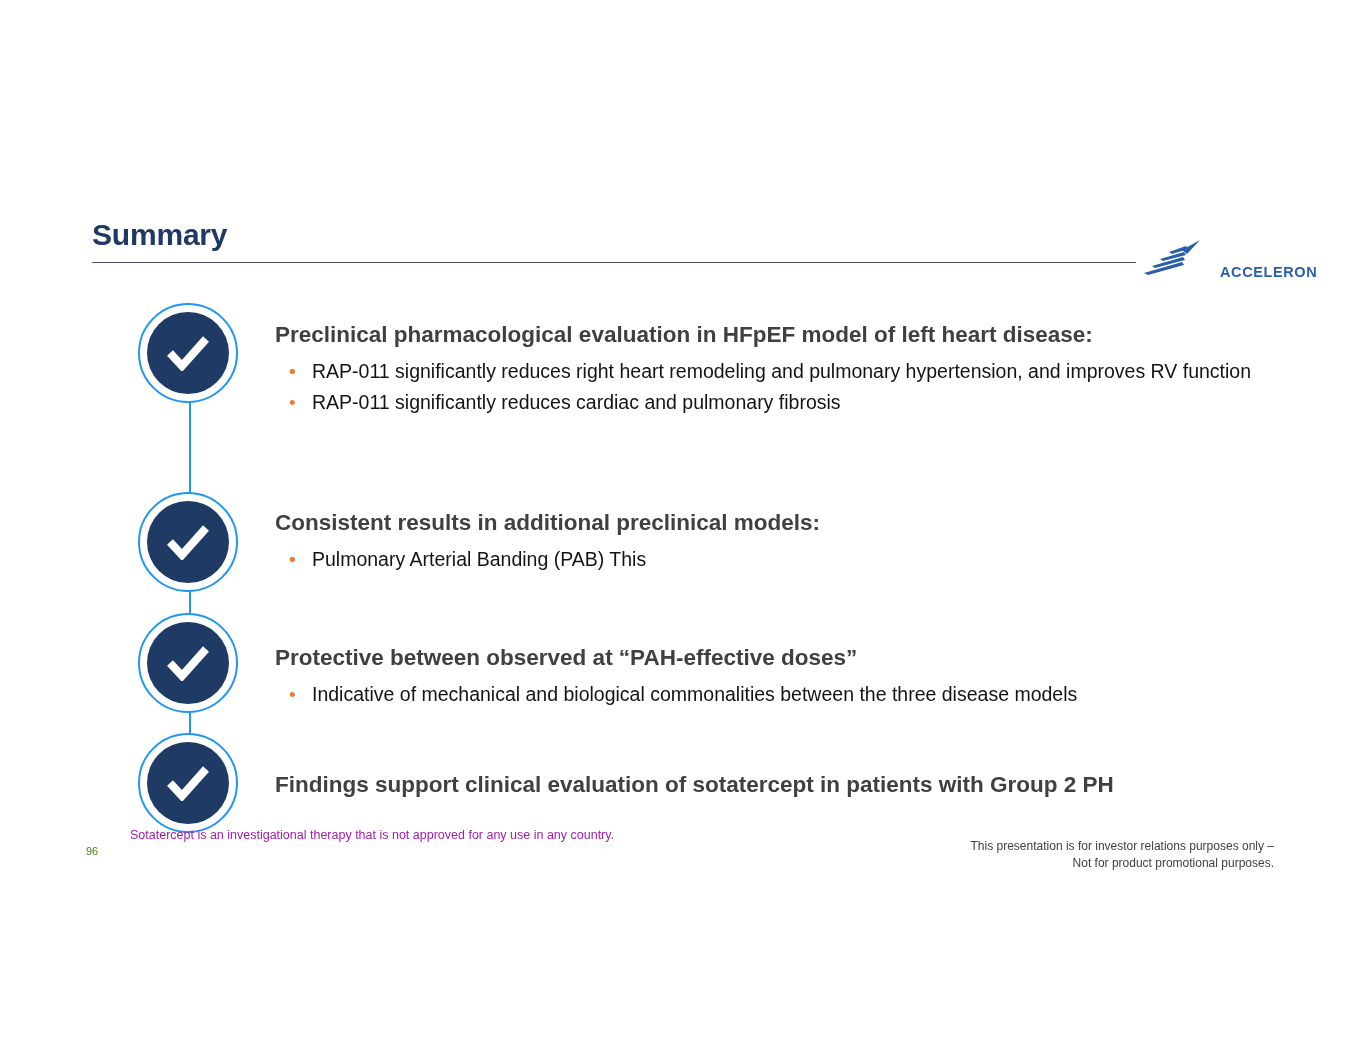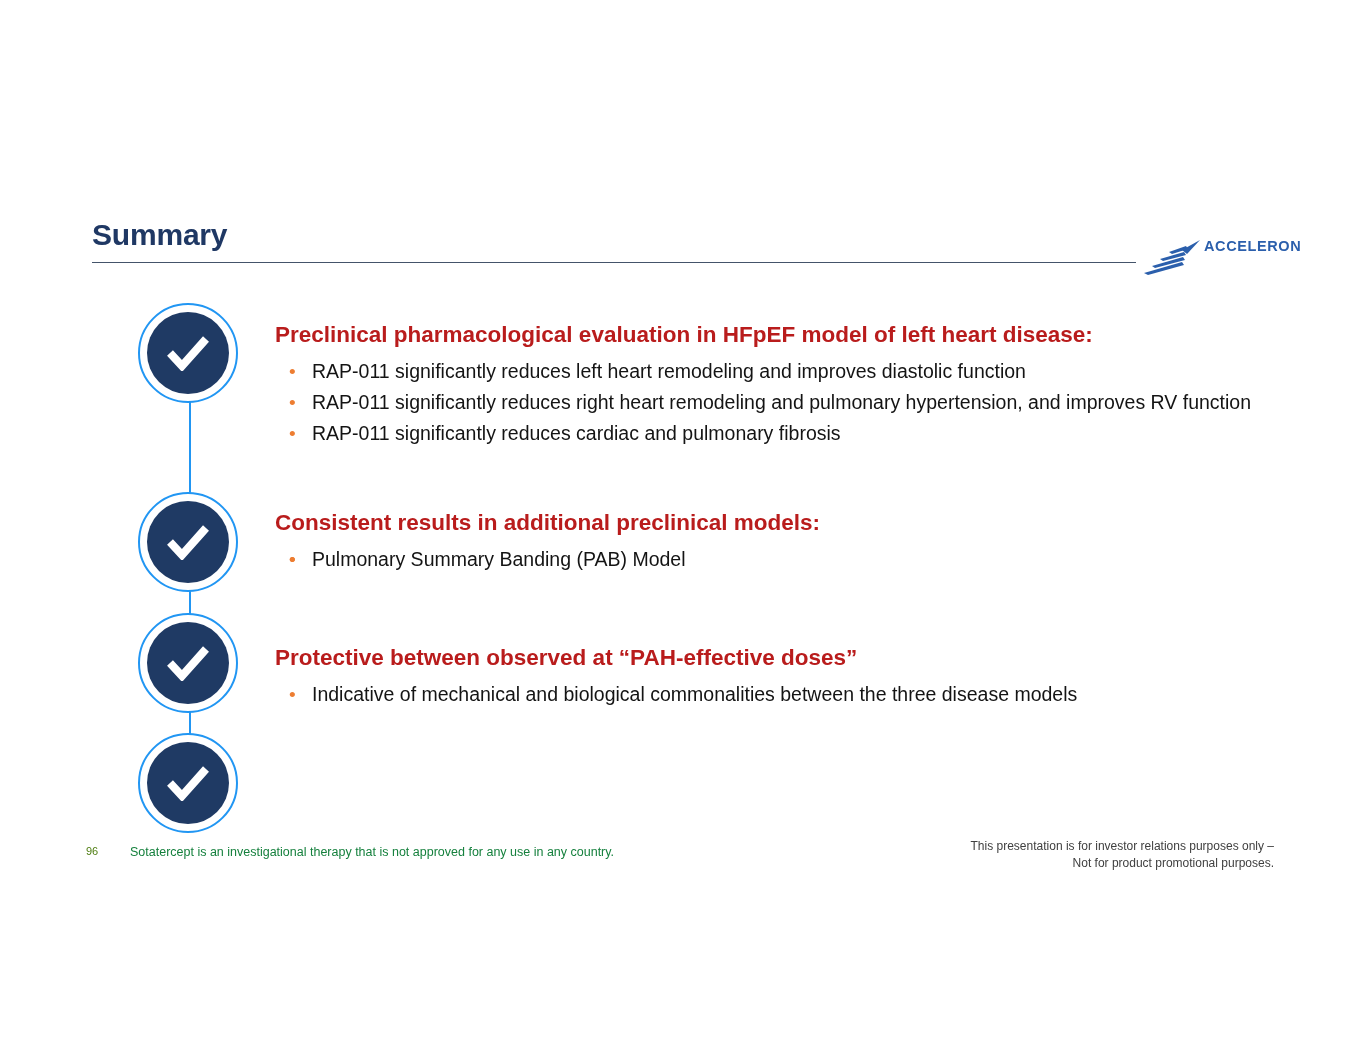--- a/index.html
+++ b/index.html
@@ -18,21 +18,21 @@
     margin:0; letter-spacing:-0.2px;
   }
   .title-rule {
     position:absolute; left:92px; top:262px;
     width:1044px; height:1px; background:#44546A;
   }
 
   
   .logo {
     position:absolute; left:1144px; top:238px;
-    display:flex; align-items:flex-start; gap:2px;
+    display:flex; align-items:flex-end; gap:18px;
   }
   .logo-text {
     font-size:14.5px; font-weight:bold; color:#2B5FAC;
     letter-spacing:0.6px;
   }
 
   
   .rail-line {
     position:absolute; left:189px; top:353px;
     width:2px; height:430px; background:#2196F3;
@@ -48,40 +48,40 @@
     transform:translate(-50%,-50%);
     width:82px; height:82px; border-radius:50%;
     background:#1F3A64;
     display:flex; align-items:center; justify-content:center;
   }
 
   
   .sec { position:absolute; left:275px; width:985px; }
   .sec-h {
     margin:0; font-size:22.5px; font-weight:bold;
-    color:#b91c1c; line-height:30px;
+    color:#404040; line-height:30px;
   }
   .bl { list-style:none; margin:6px 0 0 0; padding:0; }
   .bl li {
     position:relative; padding-left:37px;
     font-size:19.5px; line-height:31px; color:#141414;
   }
   .dot {
     position:absolute; left:14px; top:0;
     color:#ED7D31; font-size:19px;
   }
 
   
   .page-num {
     position:absolute; left:86px; top:845px;
     font-size:11px; color:#4d7c0f;
   }
   .footer-left {
-    position:absolute; left:130px; top:845px;
-    font-size:12.5px; color:#15803d;
+    position:absolute; left:130px; top:828px;
+    font-size:12.5px; color:#a21caf;
   }
   .footer-right {
     position:absolute; right:91px; top:838px;
     text-align:right; font-size:12px; line-height:17px;
     color:#404040;
   }
 </style>
 </head>
 <body>
 
@@ -134,56 +134,58 @@
           <polyline points="5,18 17,31 41,4" fill="none" stroke="#ffffff" stroke-width="8" stroke-linecap="butt" stroke-linejoin="miter"></polyline>
         </svg>
     </div>
   </div>
 
   <section class="sec" style="top:320px">
     <h2 class="sec-h">Preclinical pharmacological evaluation in HFpEF model of left heart disease:</h2>
     <ul class="bl">
       <li>
         <span class="dot">•</span>
-        <span>RAP-011 significantly reduces left heart remodeling and improves diastolic function</span>
       </li>
       <li>
         <span class="dot">•</span>
         <span>RAP-011 significantly reduces right heart remodeling and pulmonary hypertension, and improves RV function</span>
       </li>
       <li>
         <span class="dot">•</span>
         <span>RAP-011 significantly reduces cardiac and pulmonary fibrosis</span>
       </li>
     </ul>
   </section>
 
   <section class="sec" style="top:508px">
     <h2 class="sec-h">Consistent results in additional preclinical models:</h2>
     <ul class="bl">
       <li>
         <span class="dot">•</span>
       </li>
       <li>
         <span class="dot">•</span>
-        <span>Pulmonary Summary Banding (PAB) Model</span>
+        <span>Pulmonary Arterial Banding (PAB) This</span>
       </li>
     </ul>
   </section>
 
   <section class="sec" style="top:643px">
     <h2 class="sec-h">Protective between observed at “PAH-effective doses”</h2>
     <ul class="bl">
       <li>
         <span class="dot">•</span>
         <span>Indicative of mechanical and biological commonalities between the three disease models</span>
       </li>
     </ul>
   </section>
 
+  <section class="sec" style="top:770px">
+    <h2 class="sec-h">Findings support clinical evaluation of sotatercept in patients with Group 2 PH</h2>
+  </section>
 
   <div class="page-num">96</div>
   <div class="footer-left">Sotatercept is an investigational therapy that is not approved for any use in any country.</div>
   <div class="footer-right">
     <div>This presentation is for investor relations purposes only –</div>
     <div>Not for product promotional purposes.</div>
   </div>
 
 </div>
 

